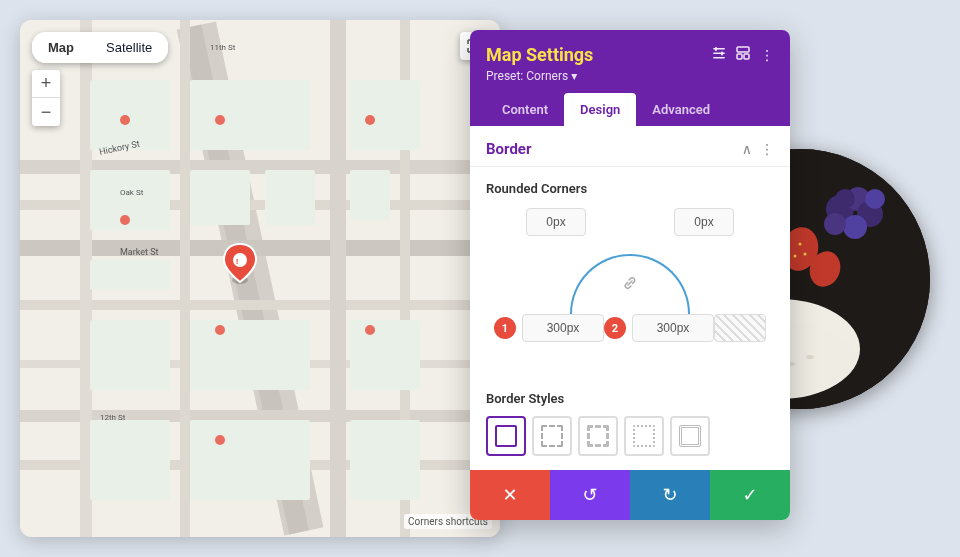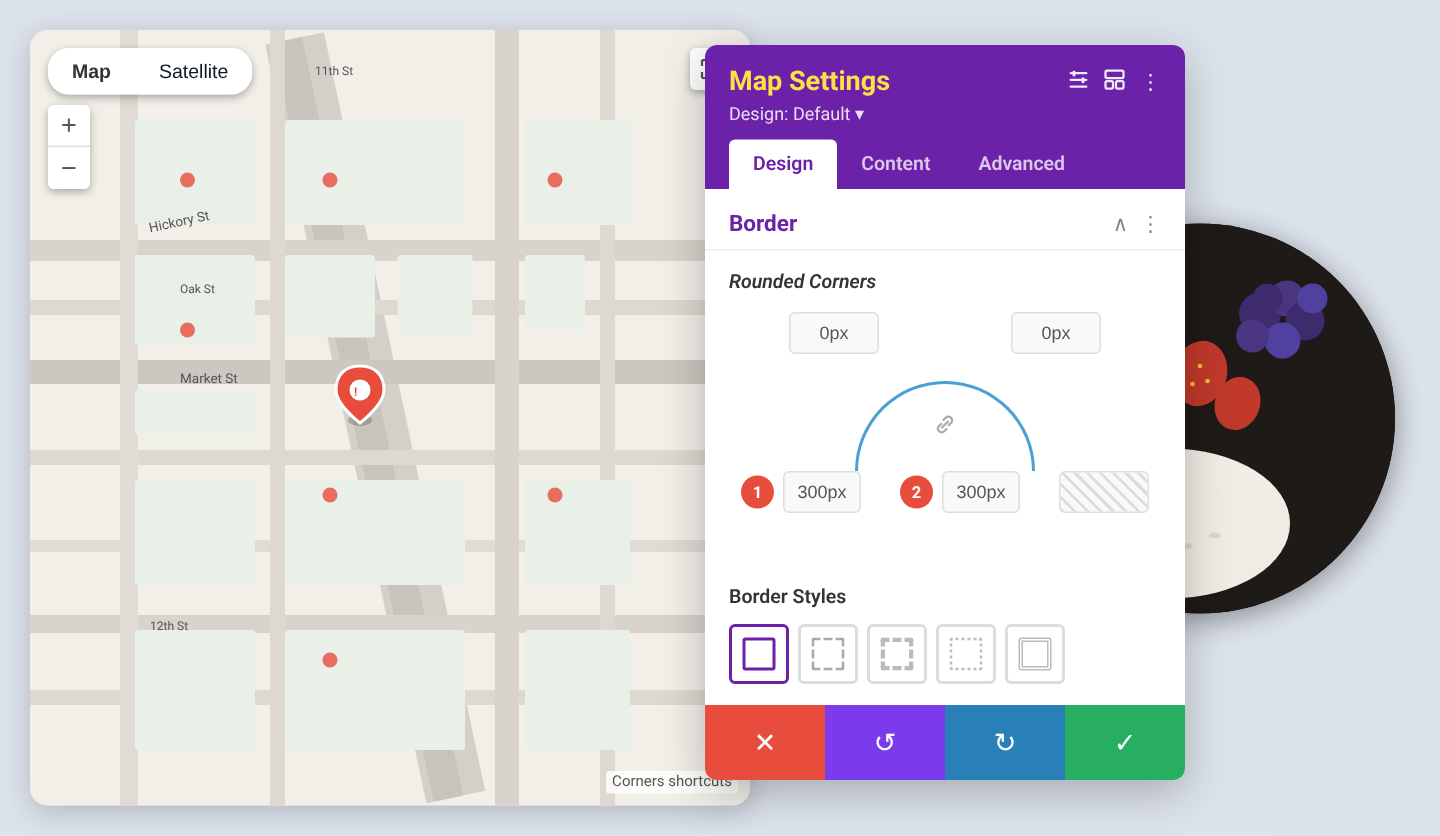--- a/index.html
+++ b/index.html
@@ -249,21 +249,20 @@
     
     .rounded-corners-section {
       padding: 14px 16px;
     }
 
     .rc-label {
       font-size: 13px;
       font-weight: 600;
       color: #333;
       margin-bottom: 12px;
-      font-style: italic;
     }
 
     .rc-input-top {
       display: flex;
       justify-content: space-between;
       padding: 0 40px;
       margin-bottom: 18px;
     }
 
     .rc-corner-input {
@@ -326,21 +325,21 @@
       display: flex;
       align-items: center;
       justify-content: center;
     }
 
     .rc-num-badge.badge-2 {
       background: #e74c3c;
     }
 
     .rc-val-input {
-      width: 52px;
+      width: 82px;
       height: 28px;
       border: 1px solid #ddd;
       border-radius: 4px;
       text-align: center;
       font-size: 12px;
       color: #555;
       background: #f9f9f9;
     }
 
     .rc-striped {
@@ -613,25 +612,25 @@
           <span class="header-icon">
             <svg width="14" height="14" viewBox="0 0 14 14" fill="none">
                 <rect x="1" y="1" width="12" height="5" rx="1" stroke="white" stroke-width="1.5"></rect>
                 <rect x="1" y="8" width="5" height="5" rx="1" stroke="white" stroke-width="1.5"></rect>
                 <rect x="8" y="8" width="5" height="5" rx="1" stroke="white" stroke-width="1.5"></rect>
               </svg>
           </span>
           <span class="header-icon">⋮</span>
         </div>
       </div>
-      <div class="panel-preset">Design: Default</div>
+      <div class="panel-preset">Preset: Corners</div>
 
       <div class="panel-tabs">
+        <div class="panel-tab">Content</div>
         <div class="panel-tab active">Design</div>
-        <div class="panel-tab">Content</div>
         <div class="panel-tab">Advanced</div>
       </div>
     </div>
 
     <div class="panel-body">
 
       <div class="section-header">
         <span class="section-title">Border</span>
         <div class="section-controls">
           <span class="section-ctrl-btn">∧</span>

